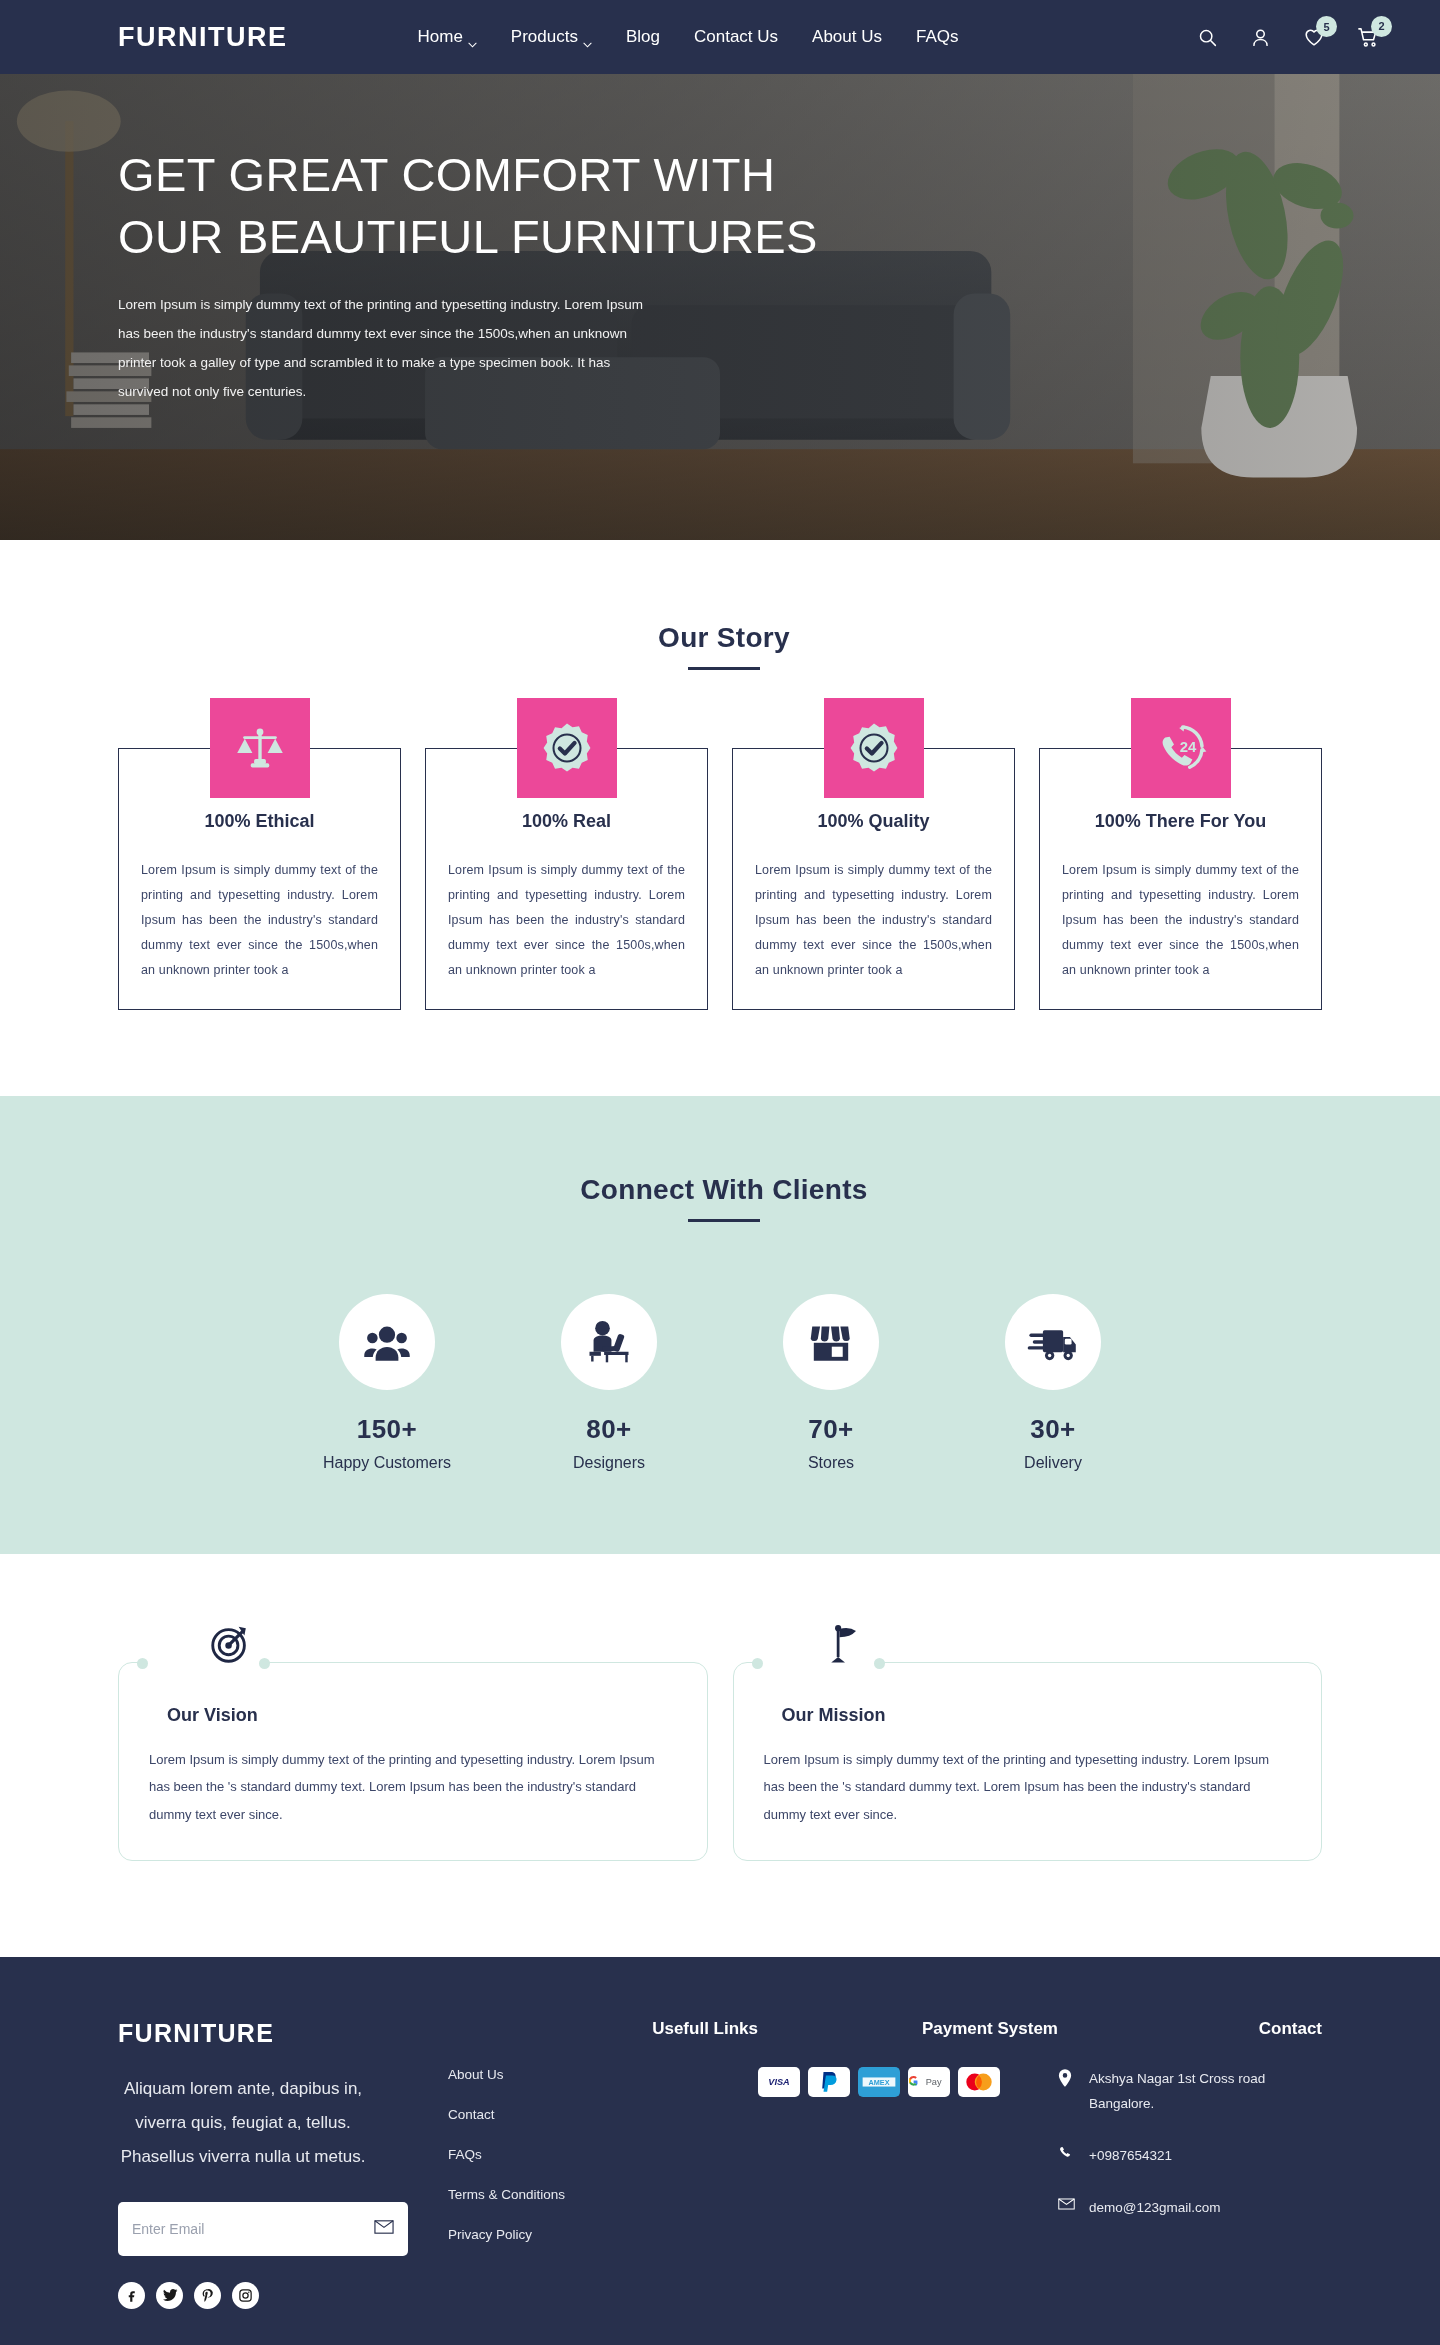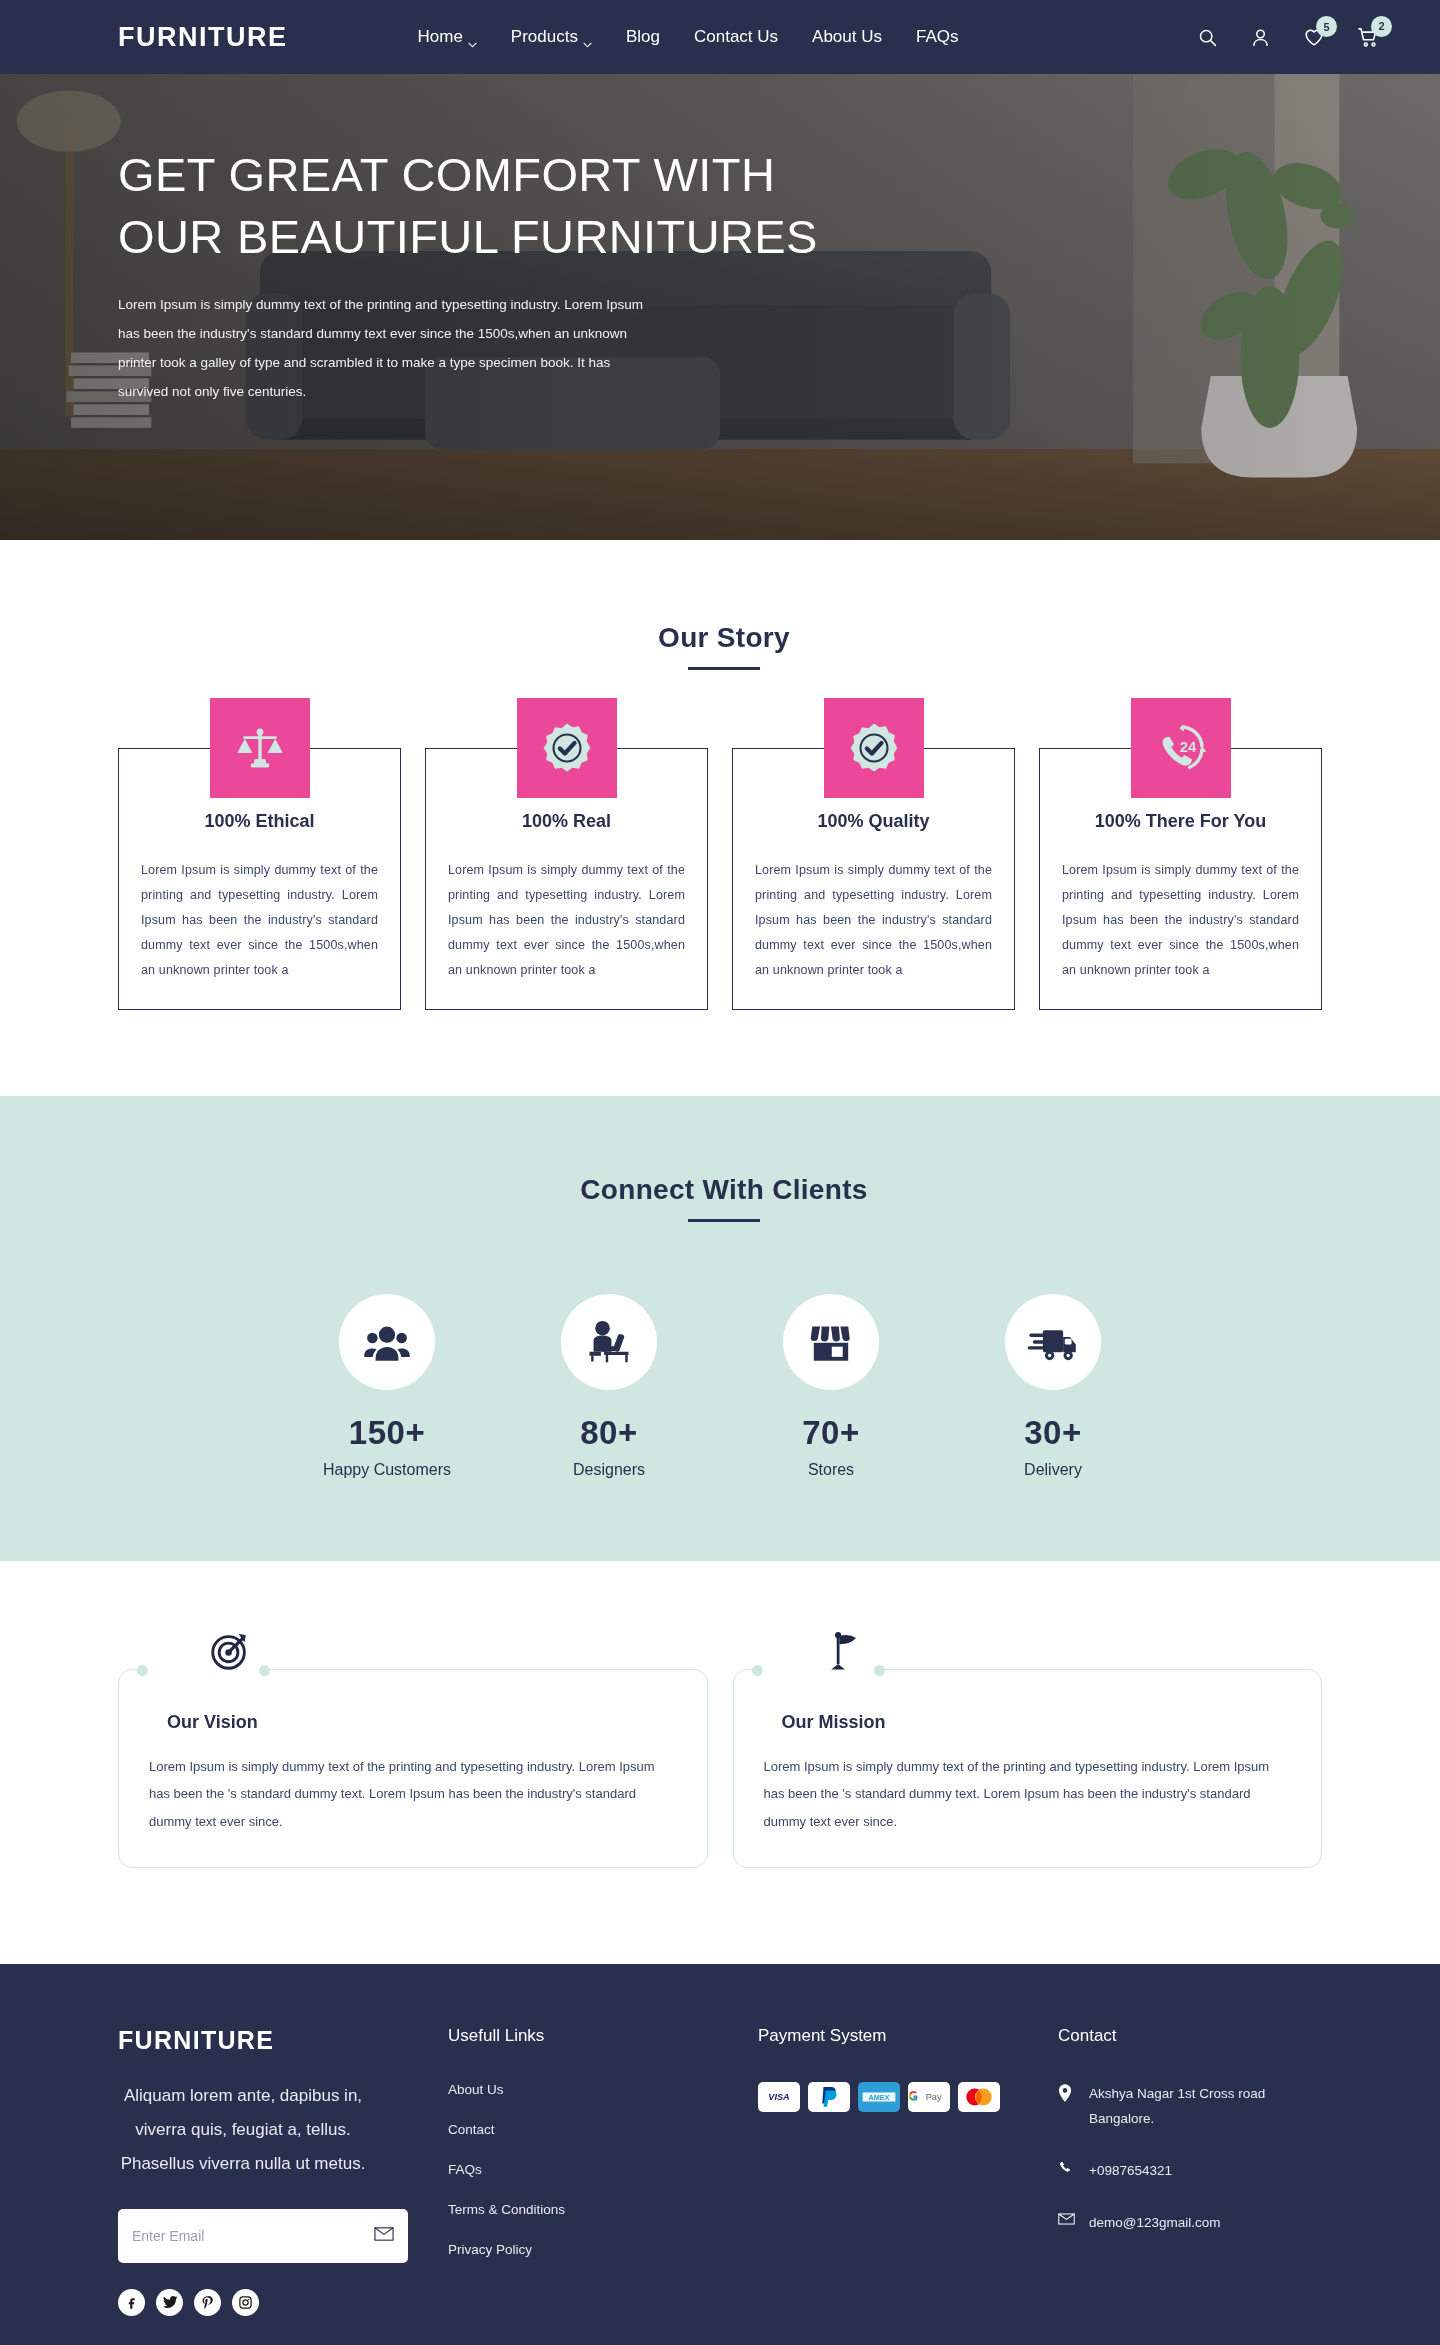--- a/index.html
+++ b/index.html
@@ -167,21 +167,21 @@
   .stat-circle {
     width:96px; height:96px;
     border-radius:50%;
     background:#ffffff;
     margin:0 auto 24px;
     display:flex;
     align-items:center;
     justify-content:center;
   }
   .stat-num {
-    font-size:33px;
+    font-size:26px;
     font-weight:bold;
     color:#28304d;
     letter-spacing:.5px;
   }
   .stat-label {
     margin-top:9px;
     font-size:16px;
     color:#28304d;
   }
 
@@ -280,22 +280,23 @@
     width:27px; height:27px;
     border-radius:50%;
     background:#ffffff;
     display:flex;
     align-items:center;
     justify-content:center;
     cursor:pointer;
   }
   .f-head {
     font-size:17px;
-    font-weight:normal;
-    margin-bottom:36px;
+    font-weight:bold;
+    margin-bottom:28px;
+    text-align:right;
   }
   .f-link {
     display:block;
     font-size:13.5px;
     color:#e8eaf0;
     margin-bottom:25px;
     cursor:pointer;
     text-decoration:none;
   }
   .pay-row { display:flex; gap:8px; }

